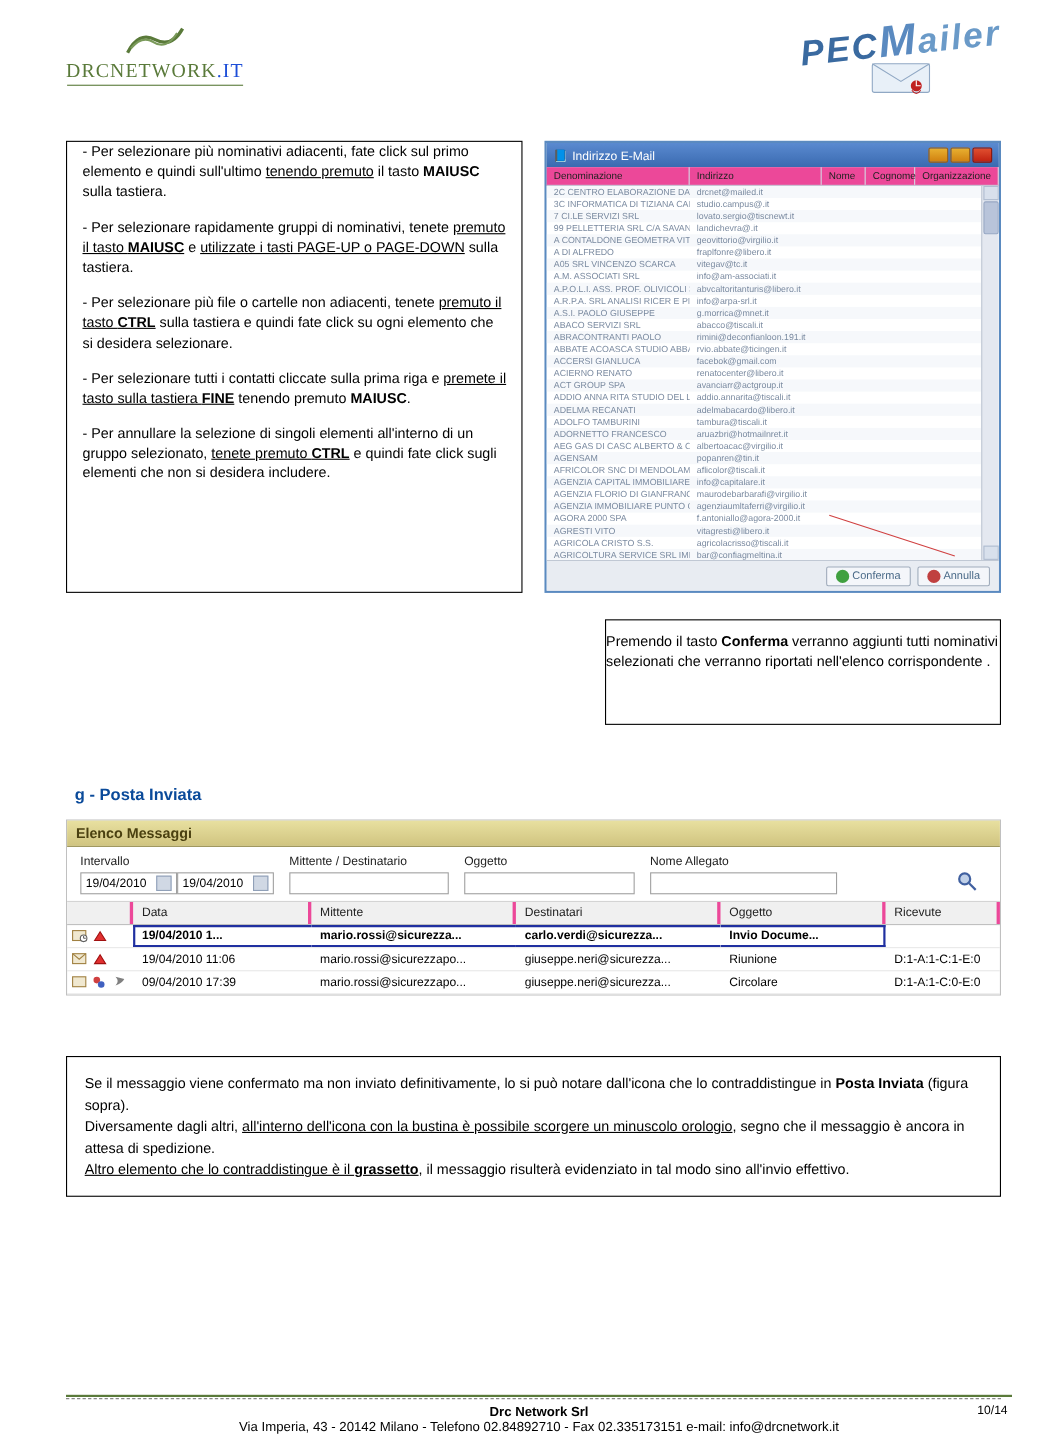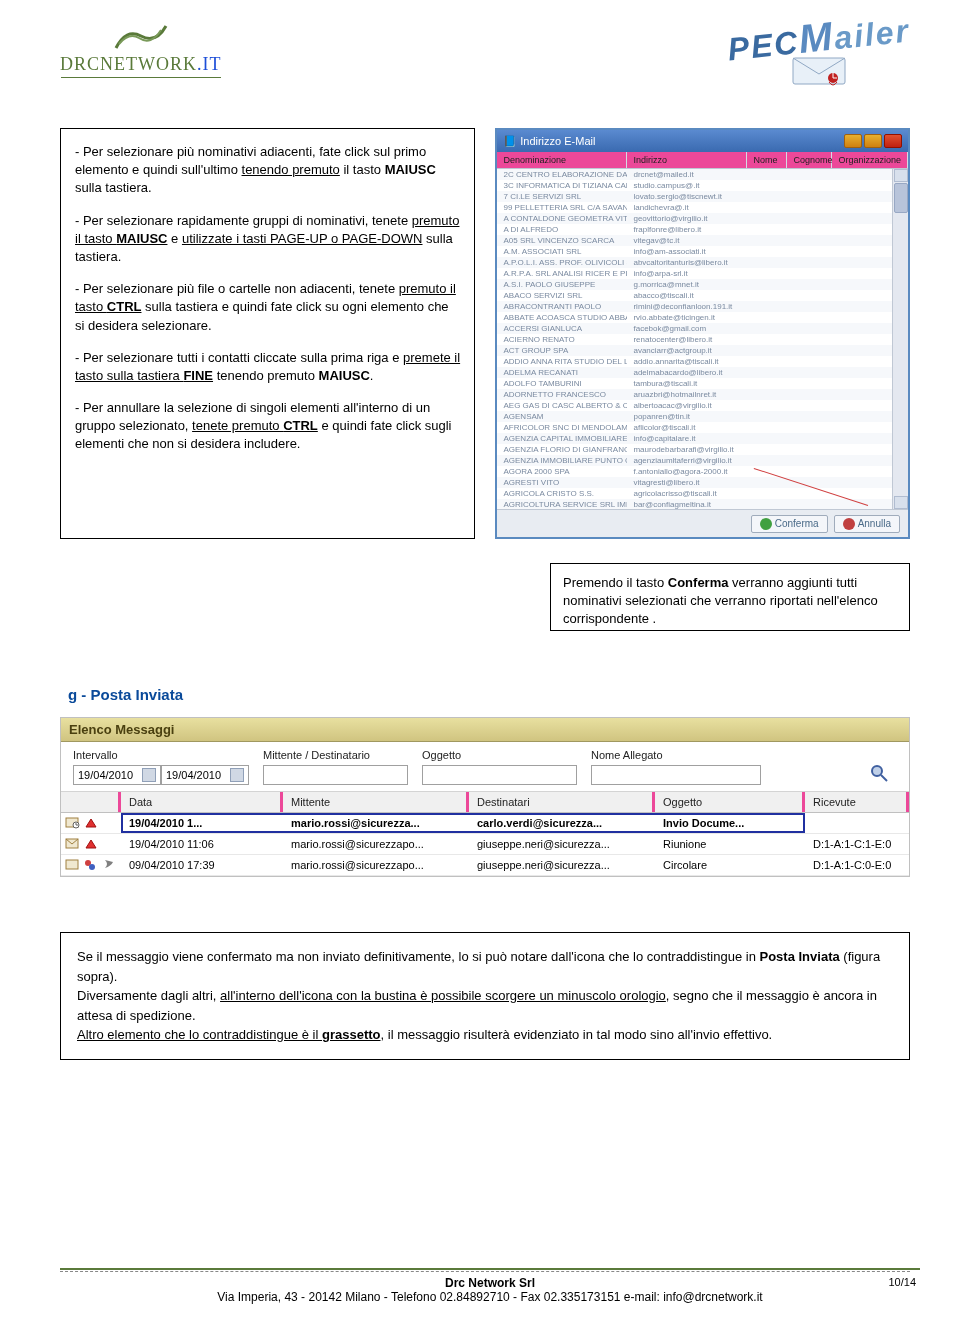--- a/index.html
+++ b/index.html
@@ -20,21 +20,21 @@
   .logo-text .dot { color: #1d4ed8; }
   .logo-under { width: 160px; border-top: 1px solid #5a7a3a; margin-top: 2px; }
   .logo-right { display: flex; flex-direction: column; align-items: center; margin-top: -5px; }
   .pec-text { font-family: Arial, sans-serif; font-size: 32px; font-weight: bold; font-style: italic; transform: rotate(-6deg); letter-spacing: 2px; }
   .pec-text .p1 { color: #3a6aa0; }
   .pec-text .m { color: #5a8ac0; font-size: 40px; }
   .pec-text .p2 { color: #6a9ac8; }
   .envelope { width: 60px; height: 36px; margin-top: -8px; }
 
   .top-row { display: flex; gap: 20px; margin-top: 10px; }
-  .box { border: 1.5px solid #000; padding: 14px 14px; }
+  .box { border: 1.5px solid #000; padding: 0 14px; }
   .box-left { width: 455px; line-height: 1.4; }
   .box-left p { margin-bottom: 14px; }
   .box-left p:last-child { margin-bottom: 0; }
   .u { text-decoration: underline; }
   .b { font-weight: bold; }
 
   .dialog { flex: 1; border: 2px solid #5a8ac0; background: #eef2f8; font-size: 10px; color: #4a6a88; }
   .dialog-titlebar { height: 22px; background: linear-gradient(#5a8ad0, #3a6ab0); color: #fff; display: flex; align-items: center; padding: 0 6px; font-size: 11px; justify-content: space-between; }
   .titlebar-btns { display: flex; gap: 2px; }
   .titlebar-btns span { width: 18px; height: 14px; background: linear-gradient(#e8b030,#d08010); border: 1px solid #a06010; display: inline-block; border-radius: 2px;}
@@ -55,21 +55,21 @@
   .dialog-scroll .thumb { position:absolute; top:14px; left:1px; width:14px; height:30px; background:#b8c4da; border:1px solid #98a8c4; border-radius:2px;}
   .dialog-scroll .arr { position:absolute; left:1px; width:14px; height:13px; background:#d8e0ec; border:1px solid #b0bcd0;}
   .dialog-scroll .arr.top{top:0;} .dialog-scroll .arr.bot{bottom:0;}
   .dialog-foot { height: 28px; background: #e8ecf2; border-top: 1px solid #c0c8d4; display: flex; justify-content: flex-end; align-items: center; padding: 0 8px; gap: 6px; }
   .dlg-btn { font-size: 10px; padding: 2px 8px; background: #f4f6fa; border: 1px solid #a0acbc; border-radius: 2px; display: flex; align-items: center; gap: 3px;}
   .dlg-btn .ic { width:12px; height:12px; border-radius:50%; }
   .dlg-btn .ic.green{ background:#40a040;} .dlg-btn .ic.red{ background:#c04040;}
 
   .conferma-line { position: absolute; border-top: 1.5px solid #d04040; width: 120px; transform: rotate(18deg); transform-origin: right; }
 
-  .box-confirm { width: 360px; margin-left: auto; margin-top: 24px; padding: 10px 12px; line-height: 1.4; overflow: hidden; height: 68px; }
+  .box-confirm { width: 360px; margin-left: auto; margin-top: 24px; padding: 10px 0; line-height: 1.4; overflow: hidden; height: 96px; }
 
   .section-title { color: #0a4a9a; font-weight: bold; margin: 55px 0 14px 8px; font-size: 15px; }
 
   .elenco { border: 1px solid #c0c0c0; font-size: 12px; }
   .elenco-titlebar { height: 24px; background: linear-gradient(#e8e0a0, #d0c480); border-bottom: 1px solid #a09860; display: flex; align-items: center; padding: 0 8px; color: #4a4010; font-weight: bold; font-size: 13px; }
   .elenco-filter { height: 50px; background: #fff; display: flex; align-items: center; padding: 6px 12px; gap: 14px; border-bottom: 1px solid #d4d4d4; position: relative;}
   .filter-col { display:flex; flex-direction:column; gap:4px;}
   .filter-lbl { font-size: 11px; color: #222; }
   .date-pair { display: flex; gap: 0; }
   .date-in { width: 88px; height: 20px; border: 1px solid #a0a0a0; font-size: 11px; padding: 0 4px; display:flex; align-items:center; justify-content:space-between;}

